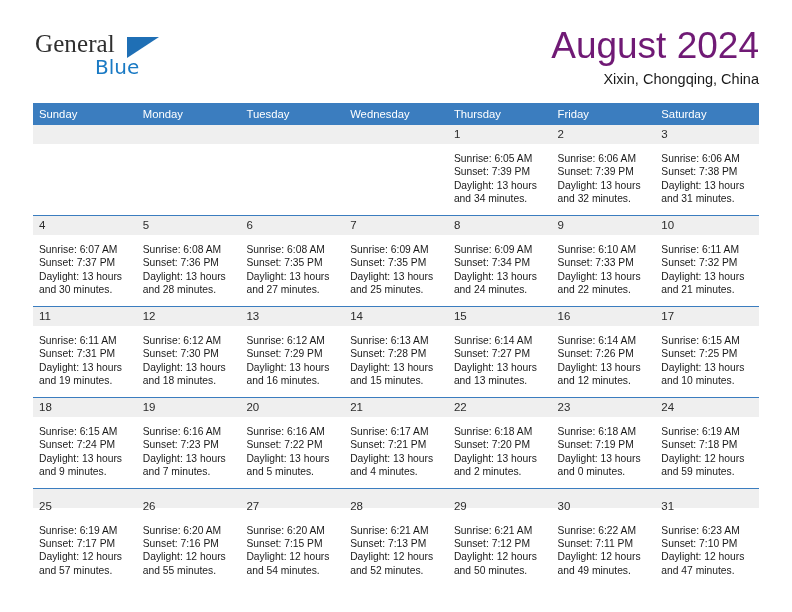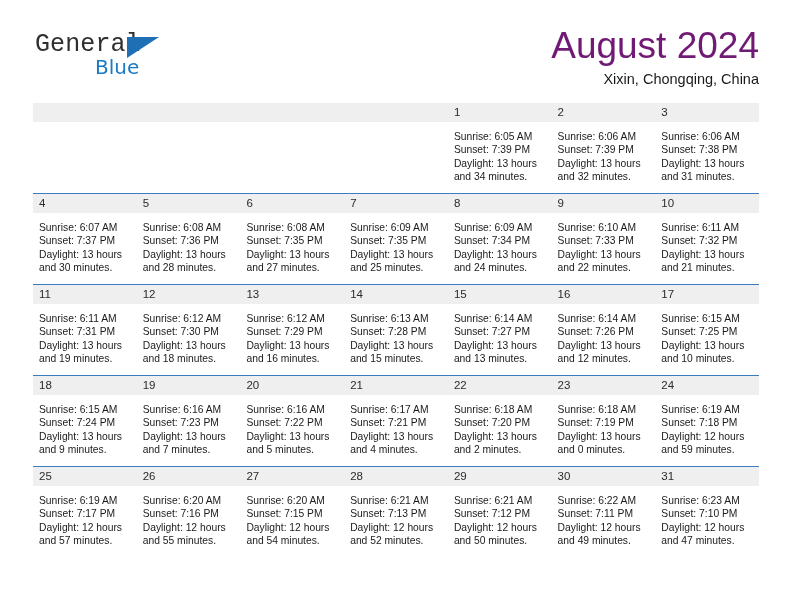--- a/index.html
+++ b/index.html
@@ -36,21 +36,21 @@
     width: 250px;
     height: 62px;
   }
   .brand-general {
     position: absolute;
     left: 2px;
     top: 2px;
     font-size: 25px;
     letter-spacing: 0.1px;
     color: #2f2f2f;
-    font-family: Liberation Mono, monospace;
+    font-family: Liberation Serif, serif;
     font-weight: 400;
   }
   .brand-flag {
     position: absolute;
     left: 94px;
     top: 9px;
     width: 0;
     height: 0;
     border-left: 32px solid #1f6fb5;
     border-bottom: 21px solid transparent;
@@ -114,20 +114,21 @@
   }
   .week:first-of-type {
     border-top: none;
   }
   .week-inner {
     display: flex;
     height: 90px;
   }
   .week:last-of-type .week-inner {
     height: 88px;
+    align-items: flex-end;
   }
   .daynum-band {
     position: absolute;
     left: 0;
     right: 0;
     top: 0;
     height: 19px;
     background: #efefef;
   }
   .cell {
@@ -175,20 +176,29 @@
 
     <div class="title-block">
       <div class="cal-title">August 2024</div>
       <div class="cal-sub">Xixin, Chongqing, China</div>
     </div>
 
   </div>
 
   <div class="calendar">
 
+    <div class="dow-row">
+      <div class="dow">Sunday</div>
+      <div class="dow">Monday</div>
+      <div class="dow">Tuesday</div>
+      <div class="dow">Wednesday</div>
+      <div class="dow">Thursday</div>
+      <div class="dow">Friday</div>
+      <div class="dow">Saturday</div>
+    </div>
 
     <div id="weeks-host">
         <div class="week">
           <div class="daynum-band"></div>
           <div class="week-inner">
             <div class="cell empty">
               <div class="daynum"></div>
             </div>
             <div class="cell empty">
               <div class="daynum"></div>

